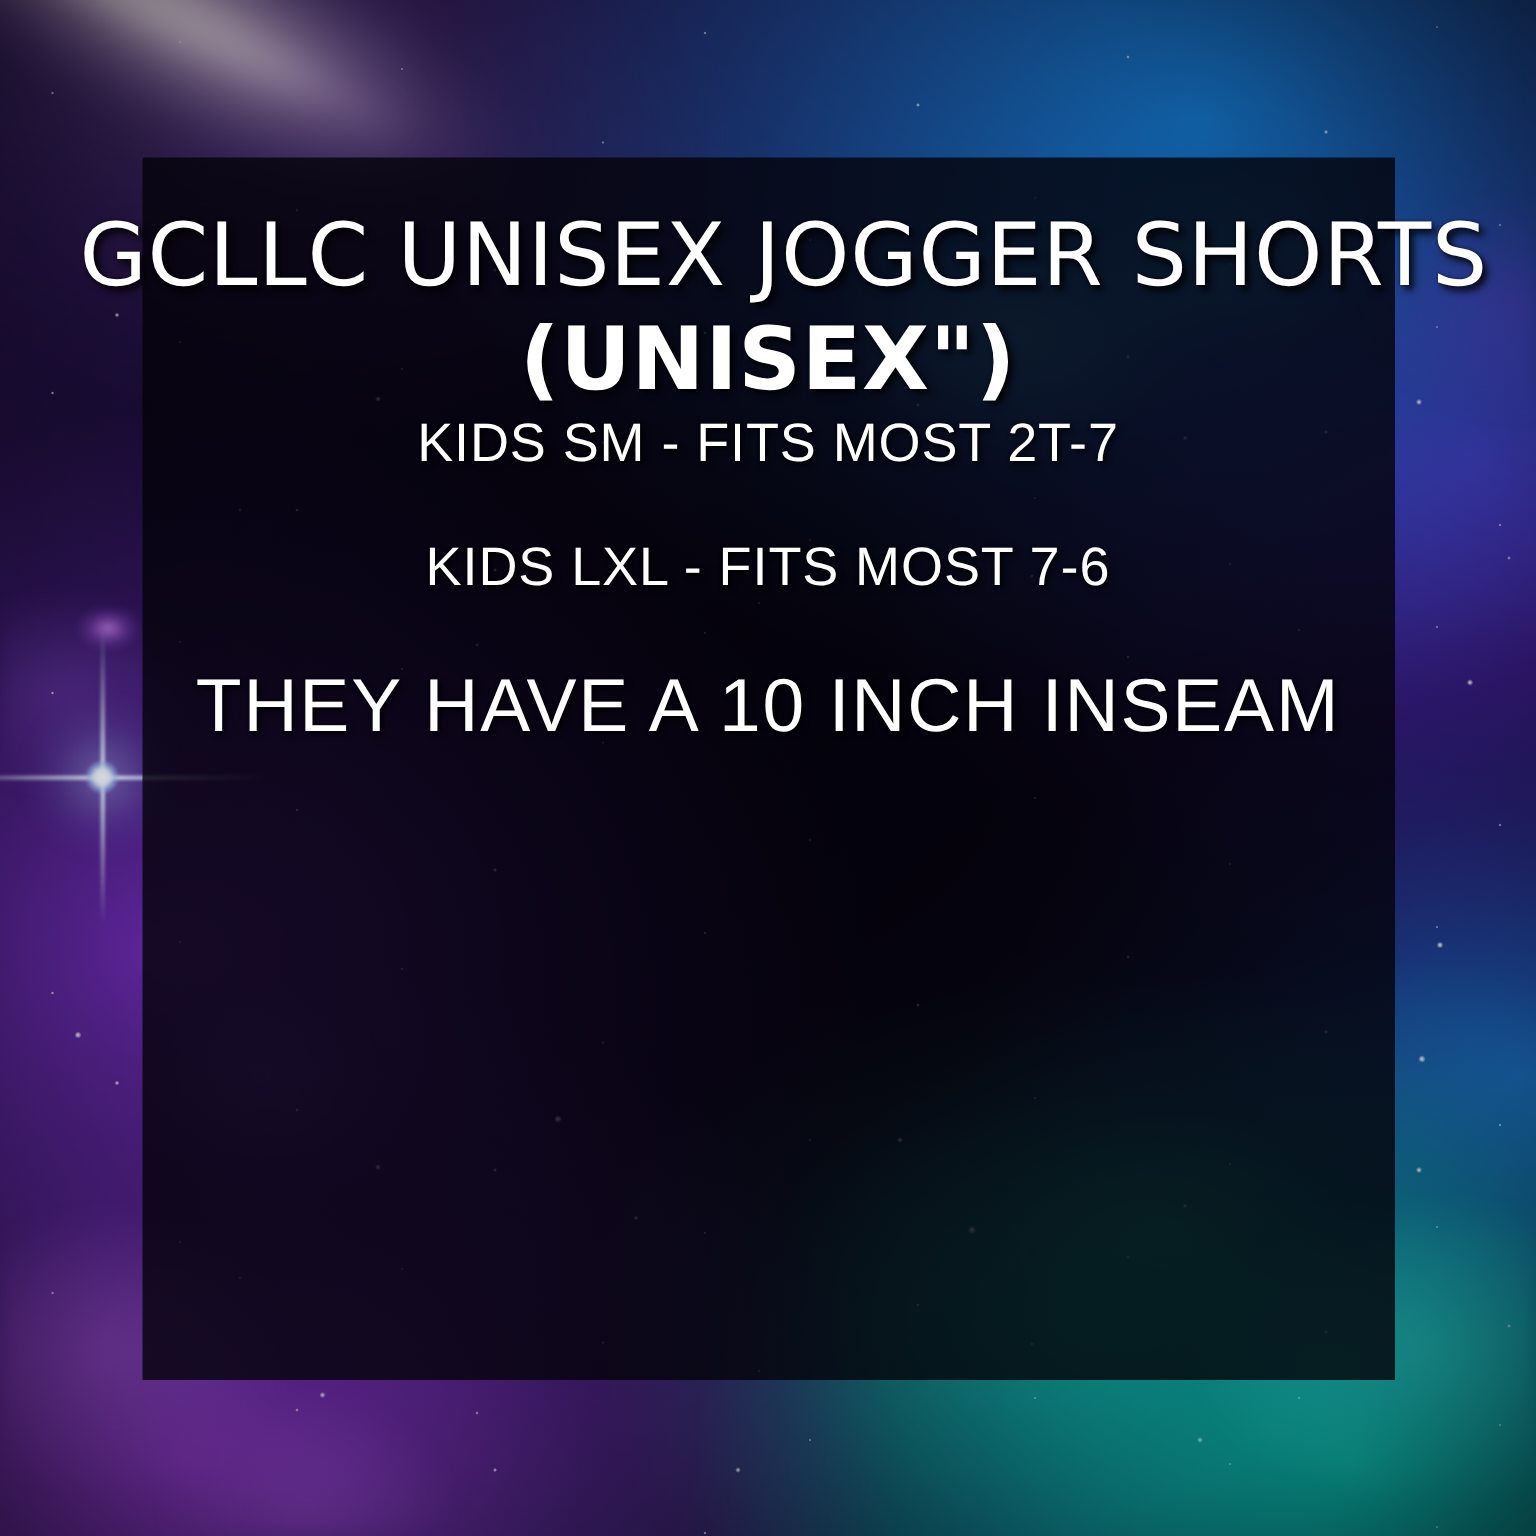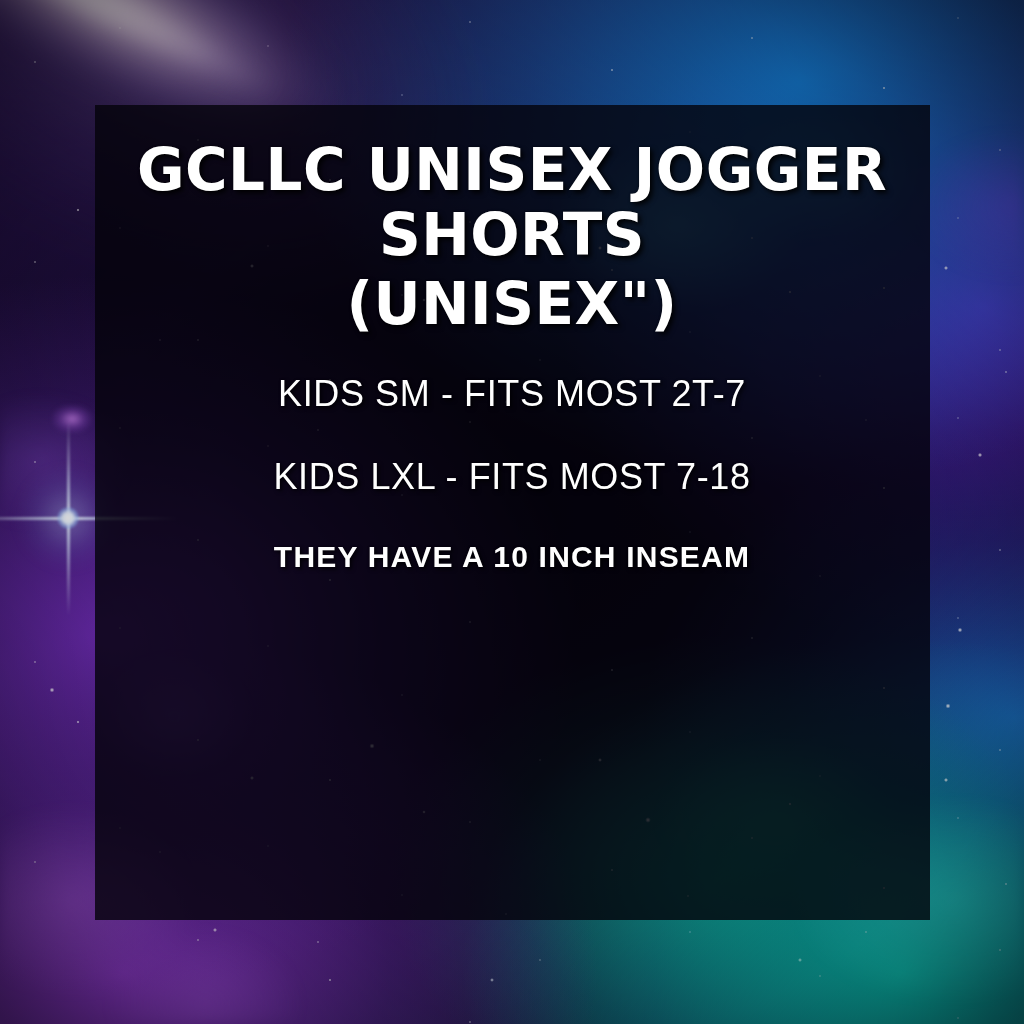--- a/index.html
+++ b/index.html
@@ -222,61 +222,60 @@
     height: 1024px;
     display: flex;
     flex-direction: column;
     align-items: center;
     padding-top: 138px;
     box-sizing: border-box;
     color: #ffffff;
   }
   .title {
     font-family: "DejaVu Sans", sans-serif;
-    font-weight: 700;
+    font-weight: 400;
     font-size: 58px;
     line-height: 1.12;
     letter-spacing: 0.5px;
-    text-align: center;
+    text-align: right;
     text-shadow: 3px 3px 5px rgba(0,0,0,0.85), 0 0 2px rgba(0,0,0,0.6);
     width: 960px;
   }
   .title-sub {
     font-family: "DejaVu Sans", sans-serif;
     font-weight: 700;
     font-size: 58px;
     line-height: 1.12;
     letter-spacing: 0.5px;
     text-align: center;
     text-shadow: 3px 3px 5px rgba(0,0,0,0.85), 0 0 2px rgba(0,0,0,0.6);
     margin-top: 4px;
   }
   .lines {
-    margin-top: 34px;
     width: 1024px;
     display: flex;
     flex-direction: column;
     align-items: center;
   }
   .line {
     font-family: "Liberation Sans", sans-serif;
     font-weight: 400;
     font-size: 36px;
     line-height: 1.26;
     letter-spacing: 0.6px;
     text-align: center;
     text-shadow: 2px 2px 4px rgba(0,0,0,0.85), 0 0 2px rgba(0,0,0,0.55);
     margin-bottom: 38px;
     max-width: 930px;
   }
   .line.two-row { margin-bottom: 30px; line-height: 1.30; }
   .line.tight   { margin-bottom: 34px; }
   .line.last {
-    font-weight: 700;
-    font-size: 30px;
+    font-weight: 400;
+    font-size: 50px;
     letter-spacing: 1.2px;
     margin-bottom: 0;
   }
 </style>
 </head>
 <body>
 
 <div id="stage">
 
   <div class="bg-layer bg-base"></div>
@@ -300,18 +299,18 @@
 
   <div id="panel"></div>
 
   <div id="content">
 
     <div class="title">GCLLC UNISEX JOGGER SHORTS</div>
     <div class="title-sub">(UNISEX")</div>
 
     <div class="lines">
       <div class="line">KIDS SM - FITS MOST 2T-7</div>
-      <div class="line">KIDS LXL - FITS MOST 7-18</div>
+      <div class="line">KIDS LXL - FITS MOST 7-6</div>
       <div class="line last">THEY HAVE A 10 INCH INSEAM</div>
     </div>
 
   </div>
 </div>
 
 </body></html>

